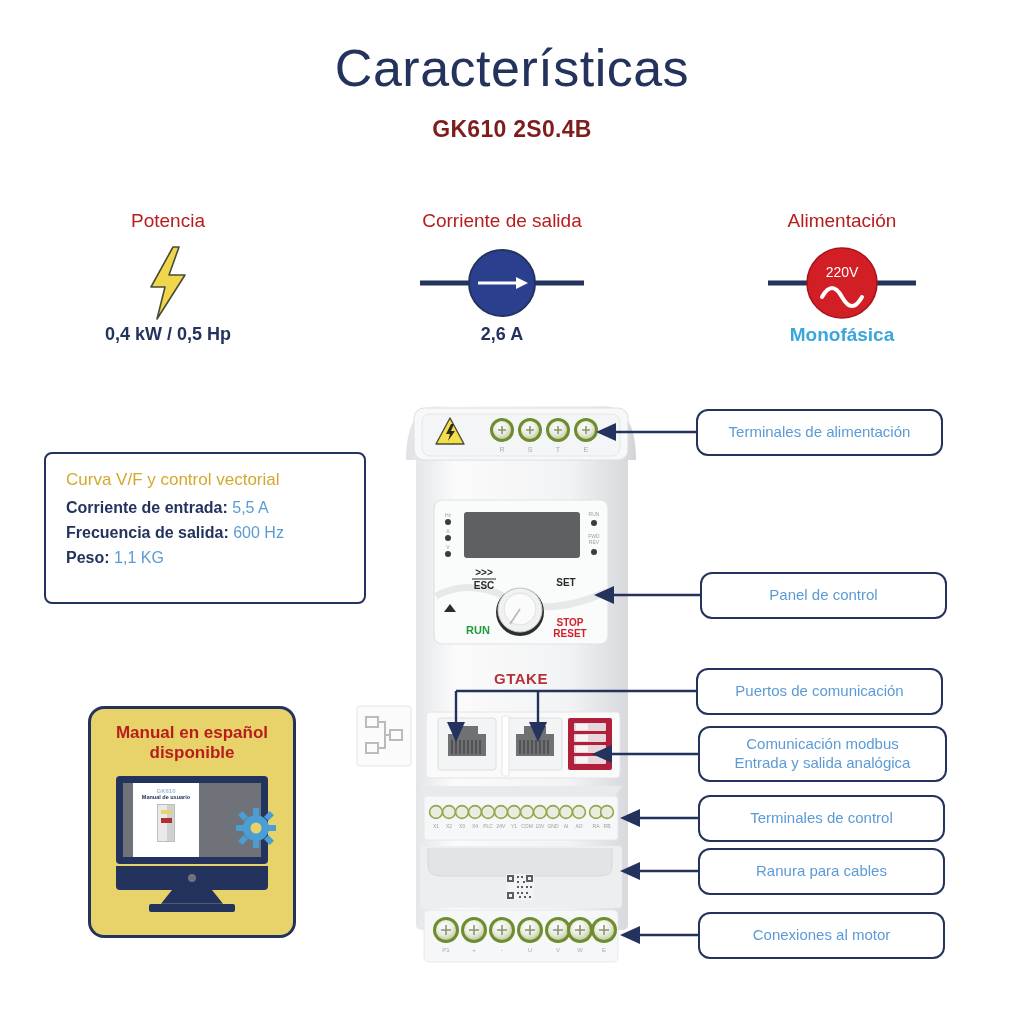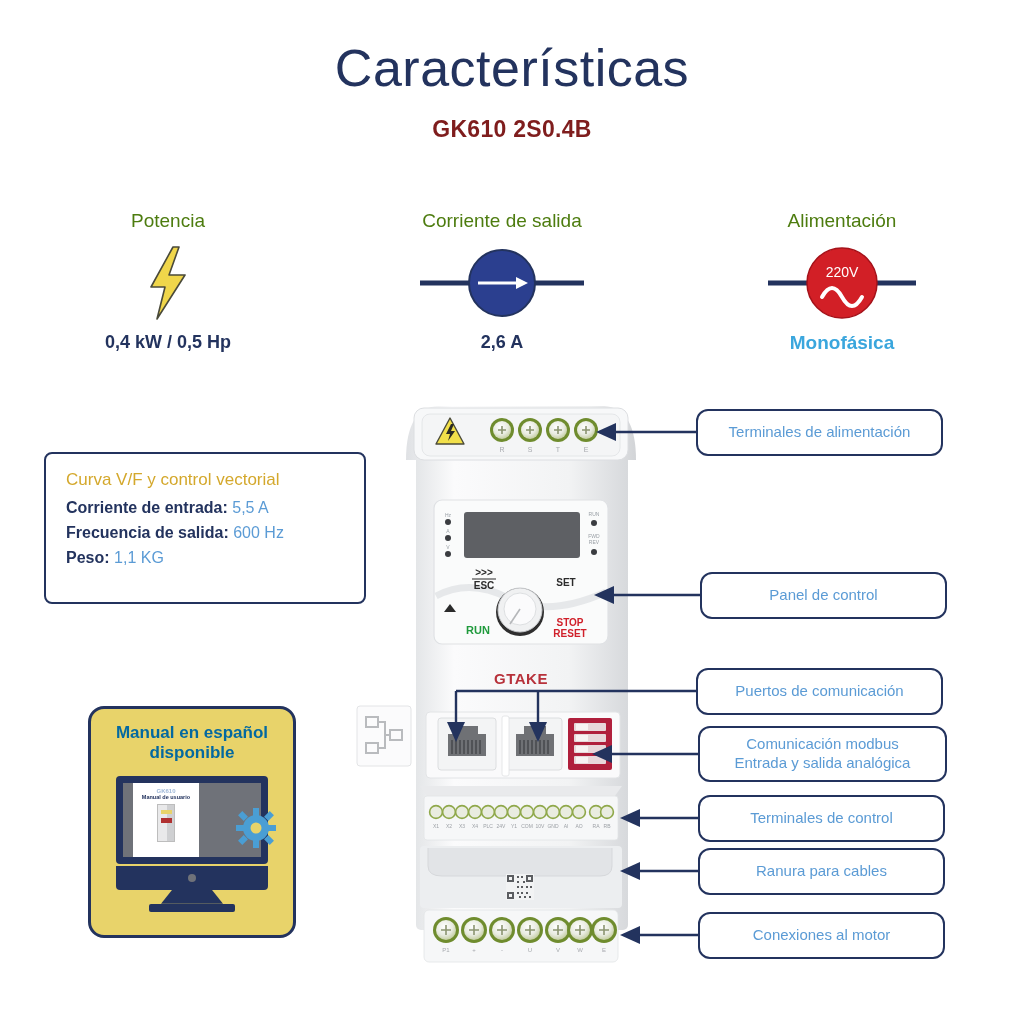--- a/index.html
+++ b/index.html
@@ -19,30 +19,30 @@
   }
   .subtitle {
     position: absolute; left: 0; top: 116px; width: 1024px;
     text-align: center; font-size: 23px; font-weight: 700;
     color: #7f1d1d; letter-spacing: 0.3px;
   }
 
   
   .spec-col { position: absolute; text-align: center; }
   .spec-head {
-    font-size: 19px; color: #4d7c0f; font-weight: 400;
+    font-size: 19px; color: #b91c1c; font-weight: 400;
     white-space: nowrap;
   }
   .spec-icon {
     height: 78px; margin-top: 12px;
     display: flex; align-items: center; justify-content: center;
   }
   .spec-val {
     font-size: 18px; color: #23335e; font-weight: 700;
-    white-space: nowrap; margin-top: 10px;
+    white-space: nowrap; margin-top: 2px;
   }
   .spec-val.accent { color: #3aa6dd; font-size: 19px; }
 
   
   .spec-box {
     position: absolute; left: 44px; top: 452px;
     width: 322px; height: 152px;
     border: 2px solid #23335e; border-radius: 8px;
     background: #fff; padding: 16px 20px;
   }
@@ -54,21 +54,21 @@
 
   
   .manual-card {
     position: absolute; left: 88px; top: 706px;
     width: 208px; height: 232px;
     background: #e8d36a; border: 3px solid #23335e; border-radius: 16px;
     display: flex; flex-direction: column; align-items: center;
     padding-top: 14px;
   }
   .manual-title {
-    font-size: 17px; font-weight: 700; color: #0369a1;
+    font-size: 17px; font-weight: 700; color: #b91c1c;
     text-align: center; line-height: 1.2;
   }
   .monitor { position: relative; margin-top: 12px; width: 152px; }
   .monitor-screen {
     width: 152px; height: 88px; background: #23335e;
     border-radius: 4px; padding: 7px; display: flex;
     align-items: center; justify-content: center;
     position: relative;
   }
   .monitor-inner {

